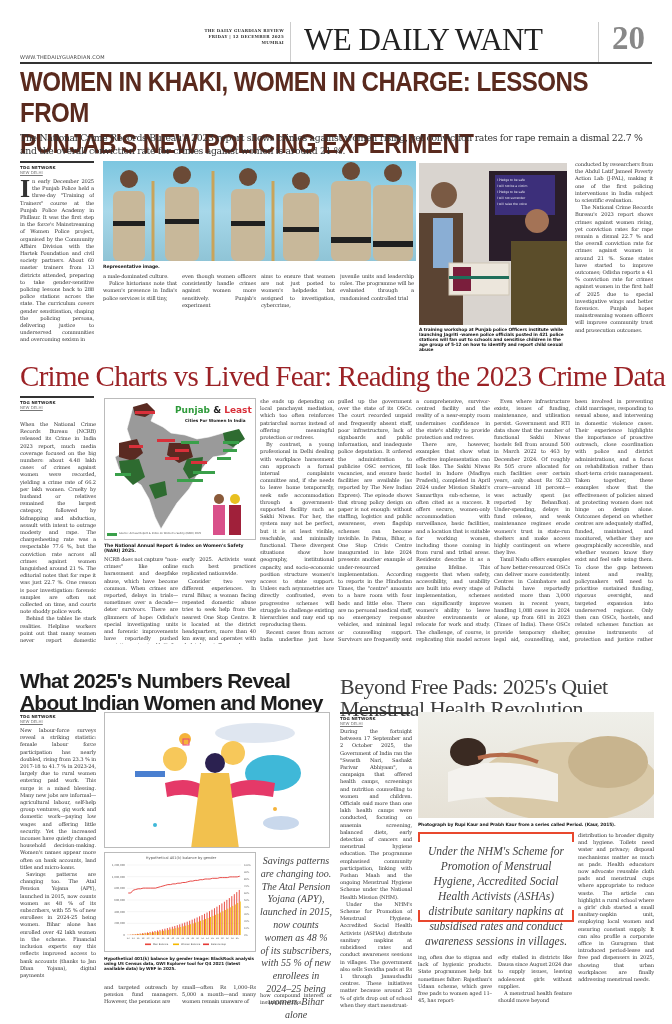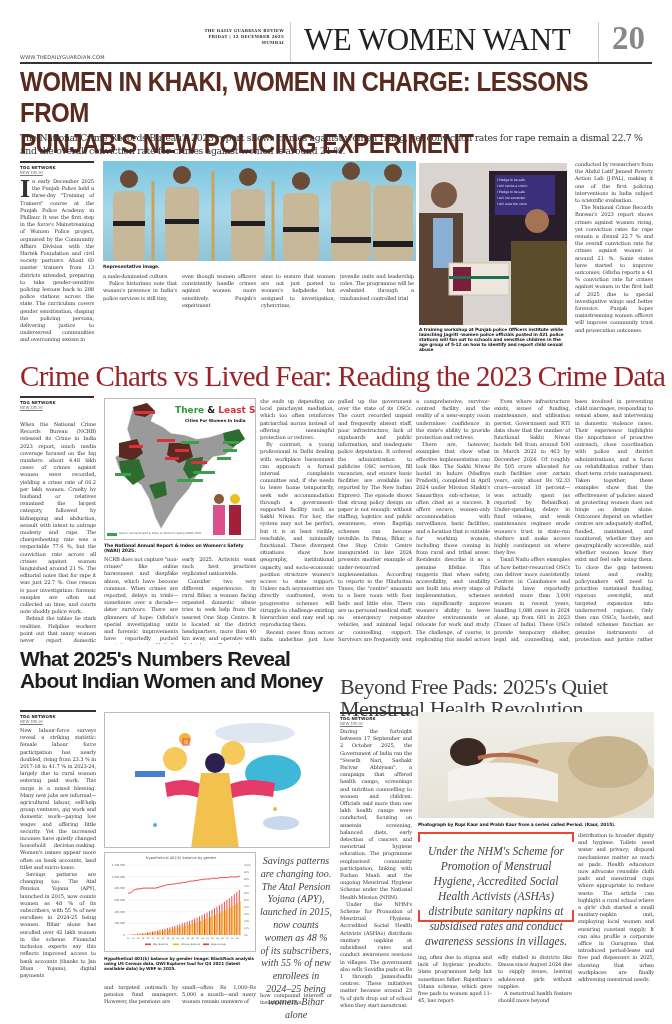--- a/index.html
+++ b/index.html
@@ -33,21 +33,21 @@
 </head>
 <body>
 
 <div class="abs site">WWW.THEDAILYGUARDIAN.COM</div>
 <div class="abs mast-meta">
   <div>THE DAILY GUARDIAN REVIEW</div>
   <div>FRIDAY | 12 DECEMBER 2025</div>
   <div>MUMBAI</div>
 </div>
 <div class="abs mast-div1"></div>
-<div class="abs mast-title">WE WOMEN WANT</div>
+<div class="abs mast-title">WE DAILY WANT</div>
 <div class="abs mast-div2"></div>
 <div class="abs mast-page">20</div>
 <div class="abs rule"></div>
 
 <div class="abs h1">
   <div>WOMEN IN KHAKI, WOMEN IN CHARGE: LESSONS FROM</div>
   <div>PUNJAB'S NEW POLICING EXPERIMENT</div>
 </div>
 <div class="abs dek">The National Crime Records Bureau's 2023 report shows crimes against women rising, yet conviction rates for rape remain a dismal 22.7 % and the overall conviction rate for crimes against women is around 21 %.</div>
 
@@ -137,21 +137,21 @@
   <div class="byline">TDG NETWORK</div>
   <div class="place">NEW DELHI</div>
 </div>
 <div class="abs col" style="left:20px;top:421px;width:76px;height:222px">
   <p class="noind">When the National Crime Records Bureau (NCRB) released its Crime in India 2023 report, much media coverage focused on the big numbers: about 4.48 lakh cases of crimes against women were recorded, yielding a crime rate of 66.2 per lakh women. Cruelty by husband or relatives remained the largest category, followed by kidnapping and abduction, assault with intent to outrage modesty and rape. The chargesheeting rate was a respectable 77.6 %, but the conviction rate across all crimes against women languished around 21 %. The editorial notes that for rape it was just 22.7 %. One reason is poor investigation: forensic samples are often not collected on time, and courts note shoddy police work.</p>
   <p>Behind the tables lie stark realities. Helpline workers point out that many women never report domestic violence or harassment because they fear retaliation or economic ruin. The</p>
 </div>
 
 <div class="abs box" style="left:104px;top:398px;width:152px;height:142px;background:#fff;overflow:hidden">
   <div class="abs" style="left:70px;top:6px;font:bold 9px 'DejaVu Sans',sans-serif;white-space:nowrap">
-    <span style="color:#2e9a3a">There</span>
+    <span style="color:#2e9a3a">Punjab</span>
     <span style="color:#222">&amp;</span>
     <span style="color:#d9303a">Least Safe</span>
   </div>
   <div class="abs" style="left:80px;top:19px;font:bold 4.2px 'DejaVu Sans',sans-serif;color:#222;white-space:nowrap">Cities For Women In India</div>
   <svg class="abs" style="left:0;top:0" width="152" height="142">
     <path d="M28 8 L42 4 L50 12 L46 22 L58 28 L66 34 L80 36 L92 40 L104 38 L118 34 L128 38 L130 48 L120 56 L108 58 L100 66 L92 76 L84 90 L72 104 L62 120 L56 130 L50 118 L44 100 L36 86 L24 78 L14 70 L10 58 L20 52 L26 42 L22 30 Z" fill="#9a9a9a" stroke="#fff" stroke-width="0.6"></path>
     <path d="M14 44 L32 40 L38 54 L28 62 L14 58 Z" fill="#5a2a22"></path>
     <path d="M64 44 L84 44 L88 58 L74 64 L62 56 Z" fill="#5a2a22"></path>
     <path d="M28 8 L42 4 L50 12 L40 18 L30 16 Z" fill="#5a2a22"></path>
     <path d="M14 62 L34 60 L40 78 L28 86 L16 74 Z" fill="#2e6b30"></path>
@@ -199,21 +199,21 @@
 <div class="abs col" style="left:416px;top:398px;width:74px;height:246px">
   <p class="noind">a comprehensive, survivor-centred facility and the reality of a near-empty room undermines confidence in the state's ability to provide protection and redress.</p>
   <p>There are, however, examples that show what effective implementation can look like. The Sakhi Niwas hostel in Indore (Madhya Pradesh), completed in April 2024 under Mission Shakti's Samarthya sub-scheme, is often cited as a success. It offers secure, women-only accommodation with surveillance, basic facilities, and a location that is suitable for working women, including those coming in from rural and tribal areas. Residents describe it as a genuine lifeline. This suggests that when safety, accessibility, and usability are built into every stage of implementation, schemes can significantly improve women's ability to leave abusive environments or relocate for work and study. The challenge, of course, is replicating this model across districts and states rather than leaving it as an isolated success.</p>
 </div>
 <div class="abs col" style="left:494px;top:398px;width:76px;height:246px">
   <p>Even where infrastructure exists, issues of funding, maintenance, and utilisation persist. Government and RTI data show that the number of functional Sakhi Niwas hostels fell from around 500 in March 2022 to 463 by December 2024. Of roughly Rs 505 crore allocated for such facilities over certain years, only about Rs 92.33 crore—around 18 percent—was actually spent (as reported by BehanBox). Under-spending, delays in fund release, and weak maintenance regimes erode women's trust in state-run shelters and make access highly contingent on where they live.</p>
   <p>Tamil Nadu offers examples of how better-resourced OSCs can deliver more consistently. Centres in Coimbatore and Pollachi have reportedly assisted more than 3,000 women in recent years, handling 1,088 cases in 2024 alone, up from 681 in 2023 (Times of India). These OSCs provide temporary shelter, legal aid, counselling, and, crucially, support for education and skill training. They have</p>
 </div>
 <div class="abs col" style="left:575px;top:398px;width:78px;height:246px">been involved in preventing child marriages, responding to sexual abuse, and intervening in domestic violence cases. Their experience highlights the importance of proactive outreach, close coordination with police and district administrations, and a focus on rehabilitation rather than short-term crisis management. Taken together, these examples show that the effectiveness of policies aimed at protecting women does not hinge on design alone. Outcomes depend on whether centres are adequately staffed, funded, maintained, and monitored, whether they are geographically accessible, and whether women know they exist and feel safe using them. To close the gap between intent and reality, policymakers will need to prioritise sustained funding, rigorous oversight, and targeted expansion into underserved regions. Only then can OSCs, hostels, and related schemes function as genuine instruments of protection and justice rather than symbols of unfulfilled promise.</div>
 
-<div class="abs h3" style="left:20px;top:648px;width:310px">What 2025's Numbers Reveal About Indian Women and Money</div>
+<div class="abs h3" style="left:20px;top:670px;width:310px">What 2025's Numbers Reveal About Indian Women and Money</div>
 <div class="abs byline-rule" style="left:20px;top:710px;width:76px"></div>
 <div class="abs" style="left:20px;top:714px">
   <div class="byline">TDG NETWORK</div>
   <div class="place">NEW DELHI</div>
 </div>
 <div class="abs col" style="left:20px;top:727px;width:76px;height:292px">
   <p class="noind">New labour-force surveys reveal a striking statistic: female labour force participation has nearly doubled, rising from 23.3 % in 2017-18 to 41.7 % in 2023-24, largely due to rural women entering paid work. This surge is a mixed blessing. Many new jobs are informal—agricultural labour, self-help group ventures, gig work and domestic work—paying low wages and offering little security. Yet the increased incomes have quietly changed household decision-making. Women's names appear more often on bank accounts, land titles and micro-loans.</p>
   <p>Savings patterns are changing too. The Atal Pension Yojana (APY), launched in 2015, now counts women as 48 % of its subscribers, with 55 % of new enrollees in 2024-25 being women. Bihar alone has enrolled over 42 lakh women in the scheme. Financial inclusion experts say this reflects improved access to bank accounts (thanks to Jan Dhan Yojana), digital payments</p>
 </div>
 

